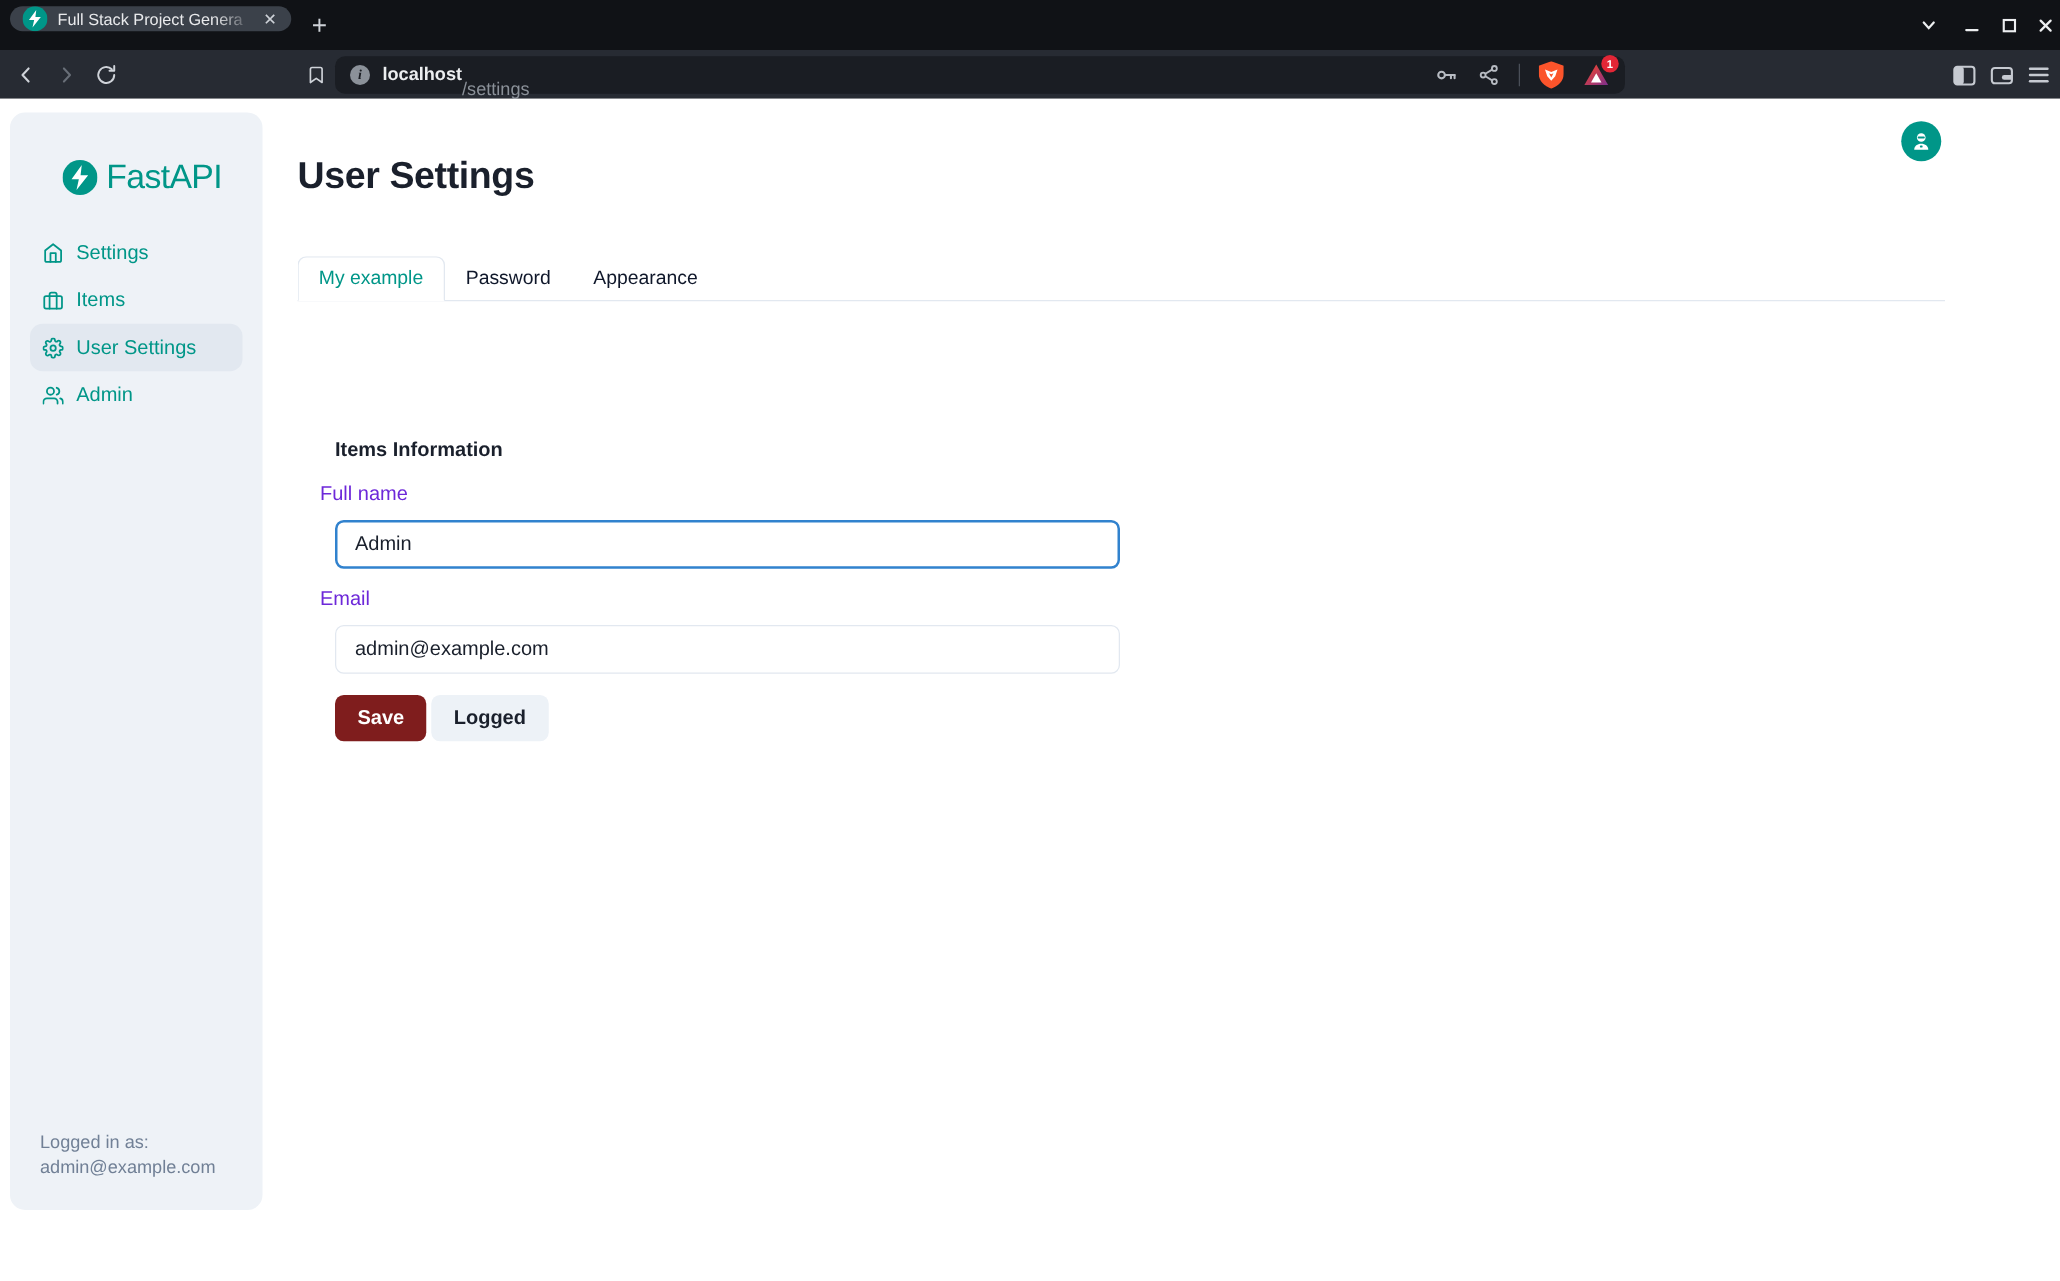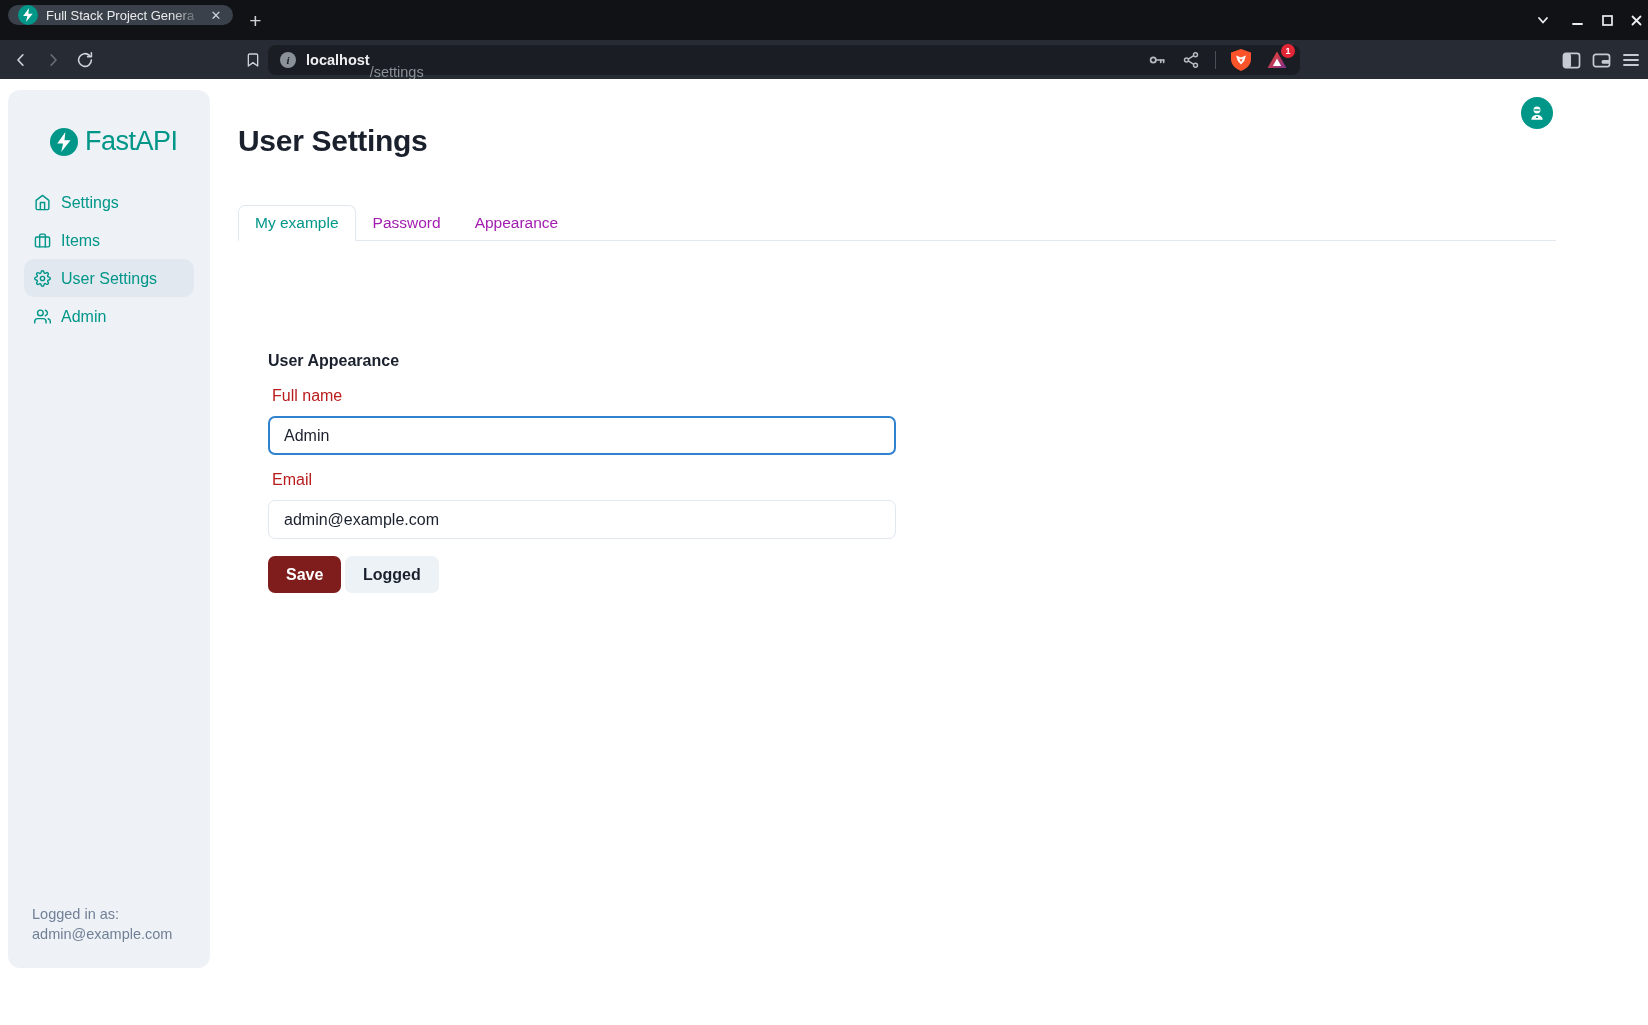--- a/index.html
+++ b/index.html
@@ -69,29 +69,29 @@
 
   .avatar-btn { position:absolute; left:1521px; top:18px; width:32px; height:32px;
     border-radius:50%; background:#009688; display:flex; align-items:center;
     justify-content:center; }
 
   .page-title { position:absolute; left:238px; top:45px; font-size:30px; font-weight:700;
     color:#1a202c; letter-spacing:-0.3px; }
 
   .tabs { position:absolute; left:238px; top:126px; width:1318px; display:flex;
     border-bottom:1px solid #e2e8f0; }
-  .tabbtn { padding:8px 16px; font-size:15.5px; color:#a21caf; background:none;
+  .tabbtn { padding:8px 16px; font-size:15.5px; color:#0f172a; background:none;
     border:1px solid transparent; cursor:pointer; margin-bottom:-1px;
     font-family:"Liberation Sans",sans-serif; }
   .tabbtn.active { color:#009688; border-color:#e2e8f0; border-bottom-color:#ffffff;
     border-radius:7px 7px 0 0; }
 
   .section-heading { position:absolute; left:268px; top:273px; font-size:16px;
     font-weight:700; color:#1a202c; }
-  .field-label { position:absolute; left:272px; font-size:16px; color:#b91c1c; }
+  .field-label { position:absolute; left:256px; font-size:16px; color:#6d28d9; }
   .txt-input { position:absolute; left:268px; width:628px; height:39px; border-radius:7px;
     font-size:16px; color:#1a202c; font-family:"Liberation Sans",sans-serif;
     background:#fff; outline:none; }
   .txt-input.focused { border:2px solid #3182ce; padding:0 14px; }
   .txt-input.normal { border:1px solid #e2e8f0; padding:0 15px; }
   .btn { position:absolute; top:477px; height:37px; border:none; border-radius:7px;
     font-size:16px; font-weight:700; font-family:"Liberation Sans",sans-serif;
     cursor:pointer; padding:0 18px; }
   .btn-save { left:268px; background:#7f1d1d; color:#ffffff; }
   .btn-cancel { left:345px; background:#edf2f7; color:#1a202c; }
@@ -285,21 +285,21 @@
   </div>
 
   <h1 class="page-title">User Settings</h1>
 
   <div class="tabs">
     <button class="tabbtn active">My example</button>
     <button class="tabbtn">Password</button>
     <button class="tabbtn">Appearance</button>
   </div>
 
-  <div class="section-heading">User Appearance</div>
+  <div class="section-heading">Items Information</div>
 
   <label class="field-label" style="top:308px;">Full name</label>
   <input class="txt-input focused" style="top: 337px;" type="text" value="Admin">
 
   <label class="field-label" style="top:392px;">Email</label>
   <input class="txt-input normal" style="top: 421px;" type="text" value="admin@example.com">
 
   <button class="btn btn-save">Save</button>
   <button class="btn btn-cancel">Logged</button>
 </div>

